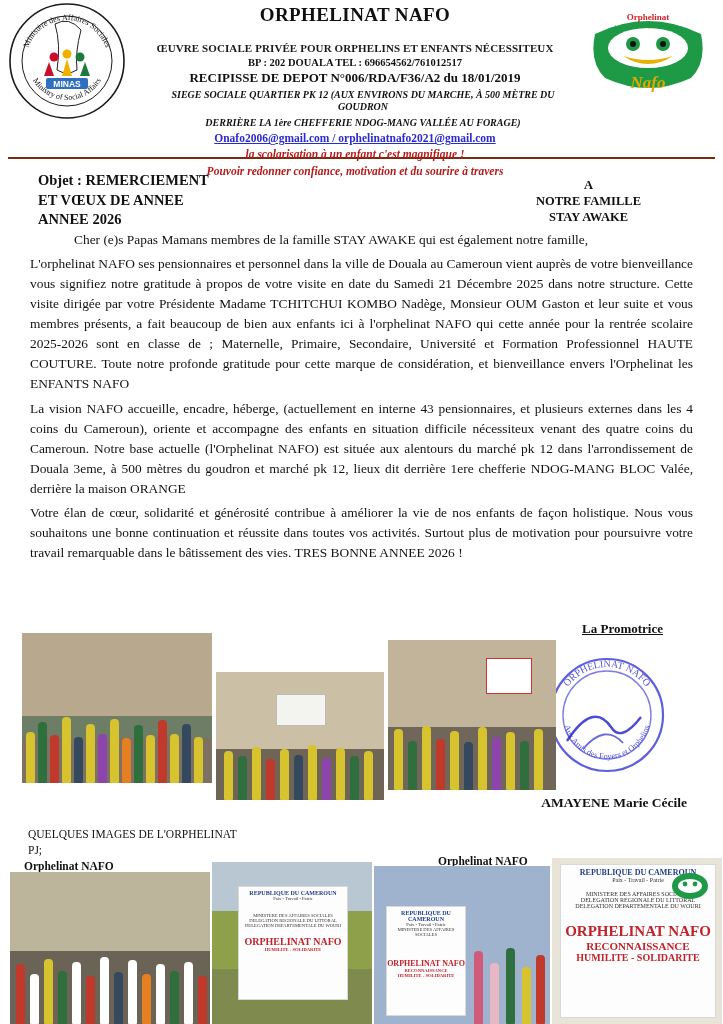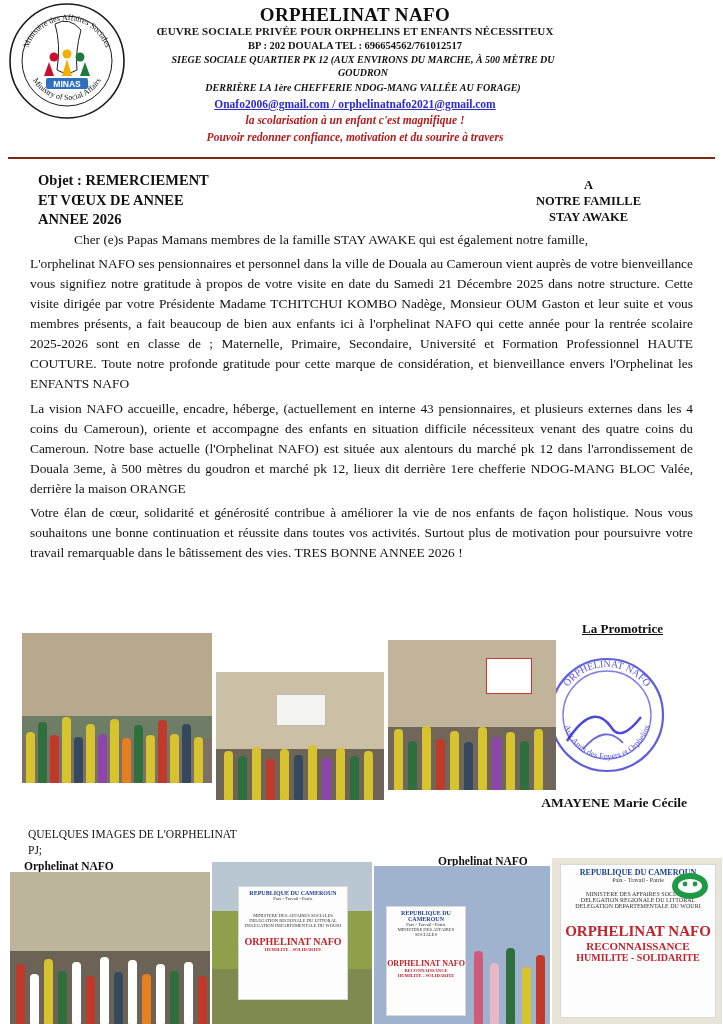--- a/index.html
+++ b/index.html
@@ -45,21 +45,21 @@
     font-size: 19px;
     font-weight: bold;
     letter-spacing: .4px;
     color: #101010;
   }
   .org-sub {
     font-size: 11px;
     font-weight: bold;
     letter-spacing: .1px;
     color: #1a1a1a;
-    margin-top: 0;
+    margin-top: 17px;
   }
   .org-bp {
     font-size: 10.5px;
     font-weight: bold;
     margin-top: 2px;
   }
   .org-recipisse {
     font-size: 13px;
     font-weight: bold;
     margin-top: 3px;
@@ -224,25 +224,41 @@
       <circle cx="59" cy="52" r="4.5" fill="#f0b000"></circle>
       <circle cx="72" cy="55" r="4.5" fill="#1e7a3c"></circle>
       <path d="M41 60 l-5 14 h10 z" fill="#c8102e"></path>
       <path d="M59 57 l-5 17 h10 z" fill="#f0b000"></path>
       <path d="M77 60 l-5 14 h10 z" fill="#1e7a3c"></path>
       <rect x="38" y="76" width="42" height="11" rx="2" fill="#2f6fbf"></rect>
       <text x="59" y="85" font-size="8.5" font-family="Liberation Sans, sans-serif" fill="#fff" text-anchor="middle" font-weight="bold">MINAS</text>
     </svg>
   </div>
 
+  <div class="logo-right">
+    <svg viewBox="0 0 130 92" width="130" height="92">
+      <ellipse cx="65" cy="46" rx="62" ry="42" fill="#ffffff"></ellipse>
+      <path d="M12 30 q53 -26 106 0 q6 28 -10 44 q-43 20 -86 0 q-16 -16 -10 -44 z" fill="#1e9a46"></path>
+      <ellipse cx="65" cy="44" rx="40" ry="20" fill="#ffffff"></ellipse>
+      <circle cx="50" cy="40" r="7" fill="#1e9a46"></circle>
+      <circle cx="80" cy="40" r="7" fill="#1e9a46"></circle>
+      <circle cx="50" cy="40" r="3" fill="#111"></circle>
+      <circle cx="80" cy="40" r="3" fill="#111"></circle>
+      <path d="M40 52 q25 16 50 0 q-25 8 -50 0 z" fill="#e8b100"></path>
+      <text x="65" y="16" font-size="9" font-family="Liberation Serif, serif" fill="#d0232b" text-anchor="middle" font-weight="bold">Orphelinat</text>
+      <text x="65" y="24" font-size="5" font-family="Liberation Serif, serif" fill="#1e9a46" text-anchor="middle">Aux Amis des Foyers et Orphelins</text>
+      <text x="65" y="84" font-size="17" font-family="Liberation Serif, serif" fill="#e0a800" text-anchor="middle" font-weight="bold" font-style="italic">Nafo</text>
+    </svg>
+  </div>
 
   <div class="header-center">
     <div class="org-title">ORPHELINAT NAFO</div>
     <div class="org-sub">ŒUVRE SOCIALE PRIVÉE POUR ORPHELINS ET ENFANTS NÉCESSITEUX</div>
     <div class="org-bp">BP : 202 DOUALA TEL : 696654562/761012517</div>
+    <div class="org-recipisse">RECIPISSE DE DEPOT N°006/RDA/F36/A2 du 18/01/2019</div>
     <div class="org-siege">SIEGE SOCIALE QUARTIER PK 12 (AUX ENVIRONS DU MARCHE, À 500 MÈTRE DU GOUDRON</div>
     <div class="org-siege">DERRIÈRE  LA 1ère CHEFFERIE NDOG-MANG VALLÉE AU FORAGE)</div>
     <div class="org-mail">Onafo2006@gmail.com  /  orphelinatnafo2021@gmail.com</div>
     <div class="org-slogan">la scolarisation à un enfant c'est magnifique !</div>
     <div class="org-slogan">Pouvoir redonner confiance, motivation et du sourire à travers</div>
   </div>
 </div>
 
 <hr class="rule">
 

